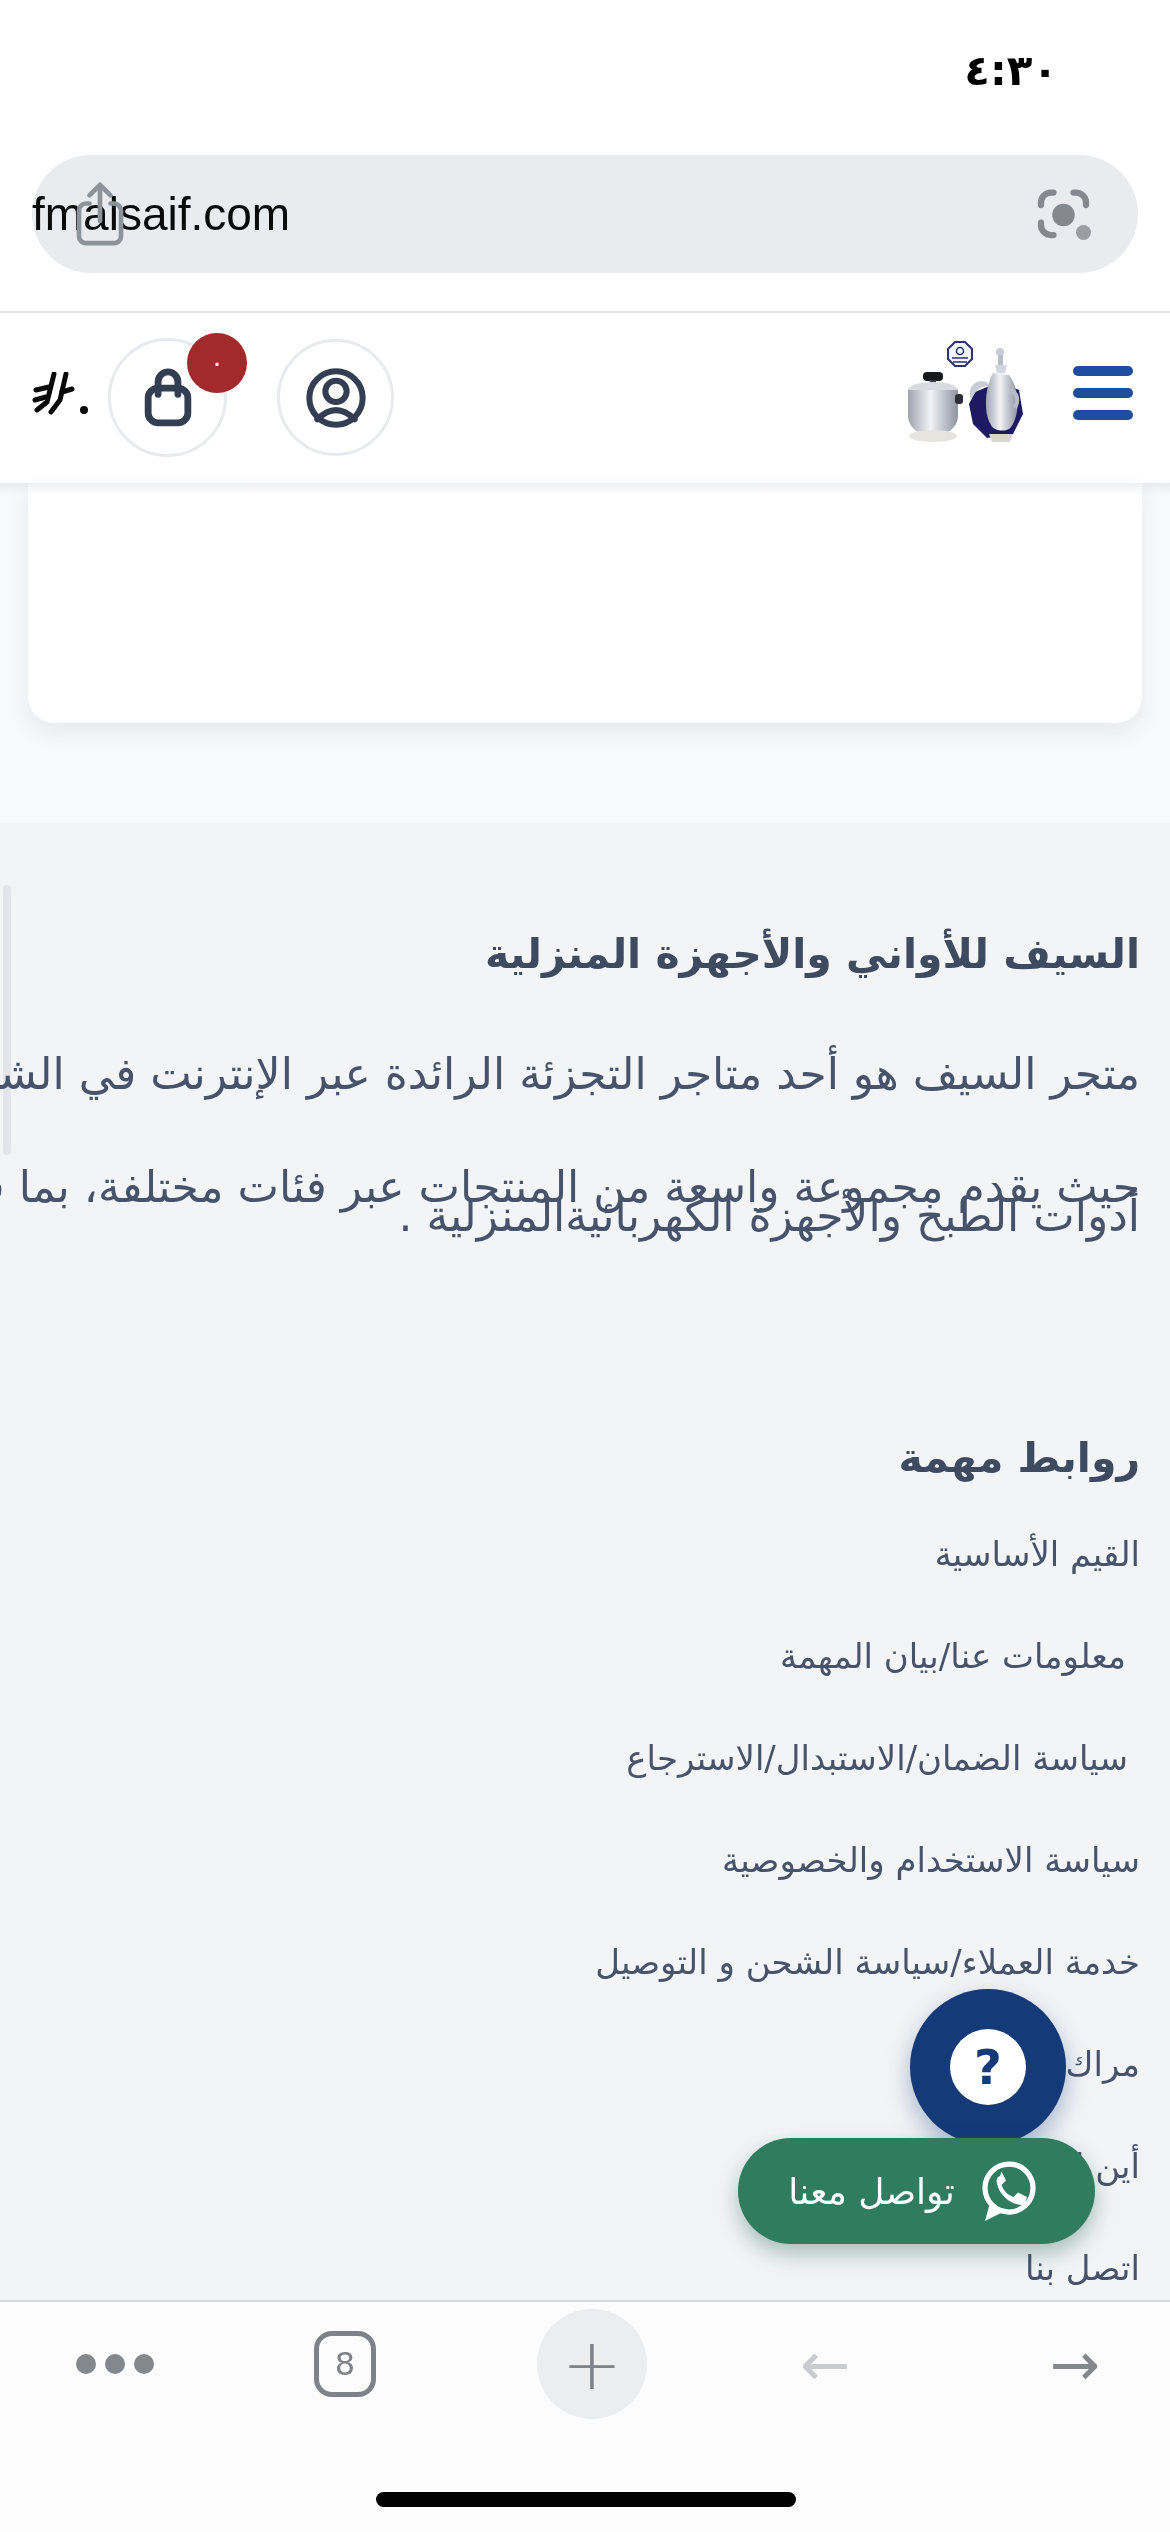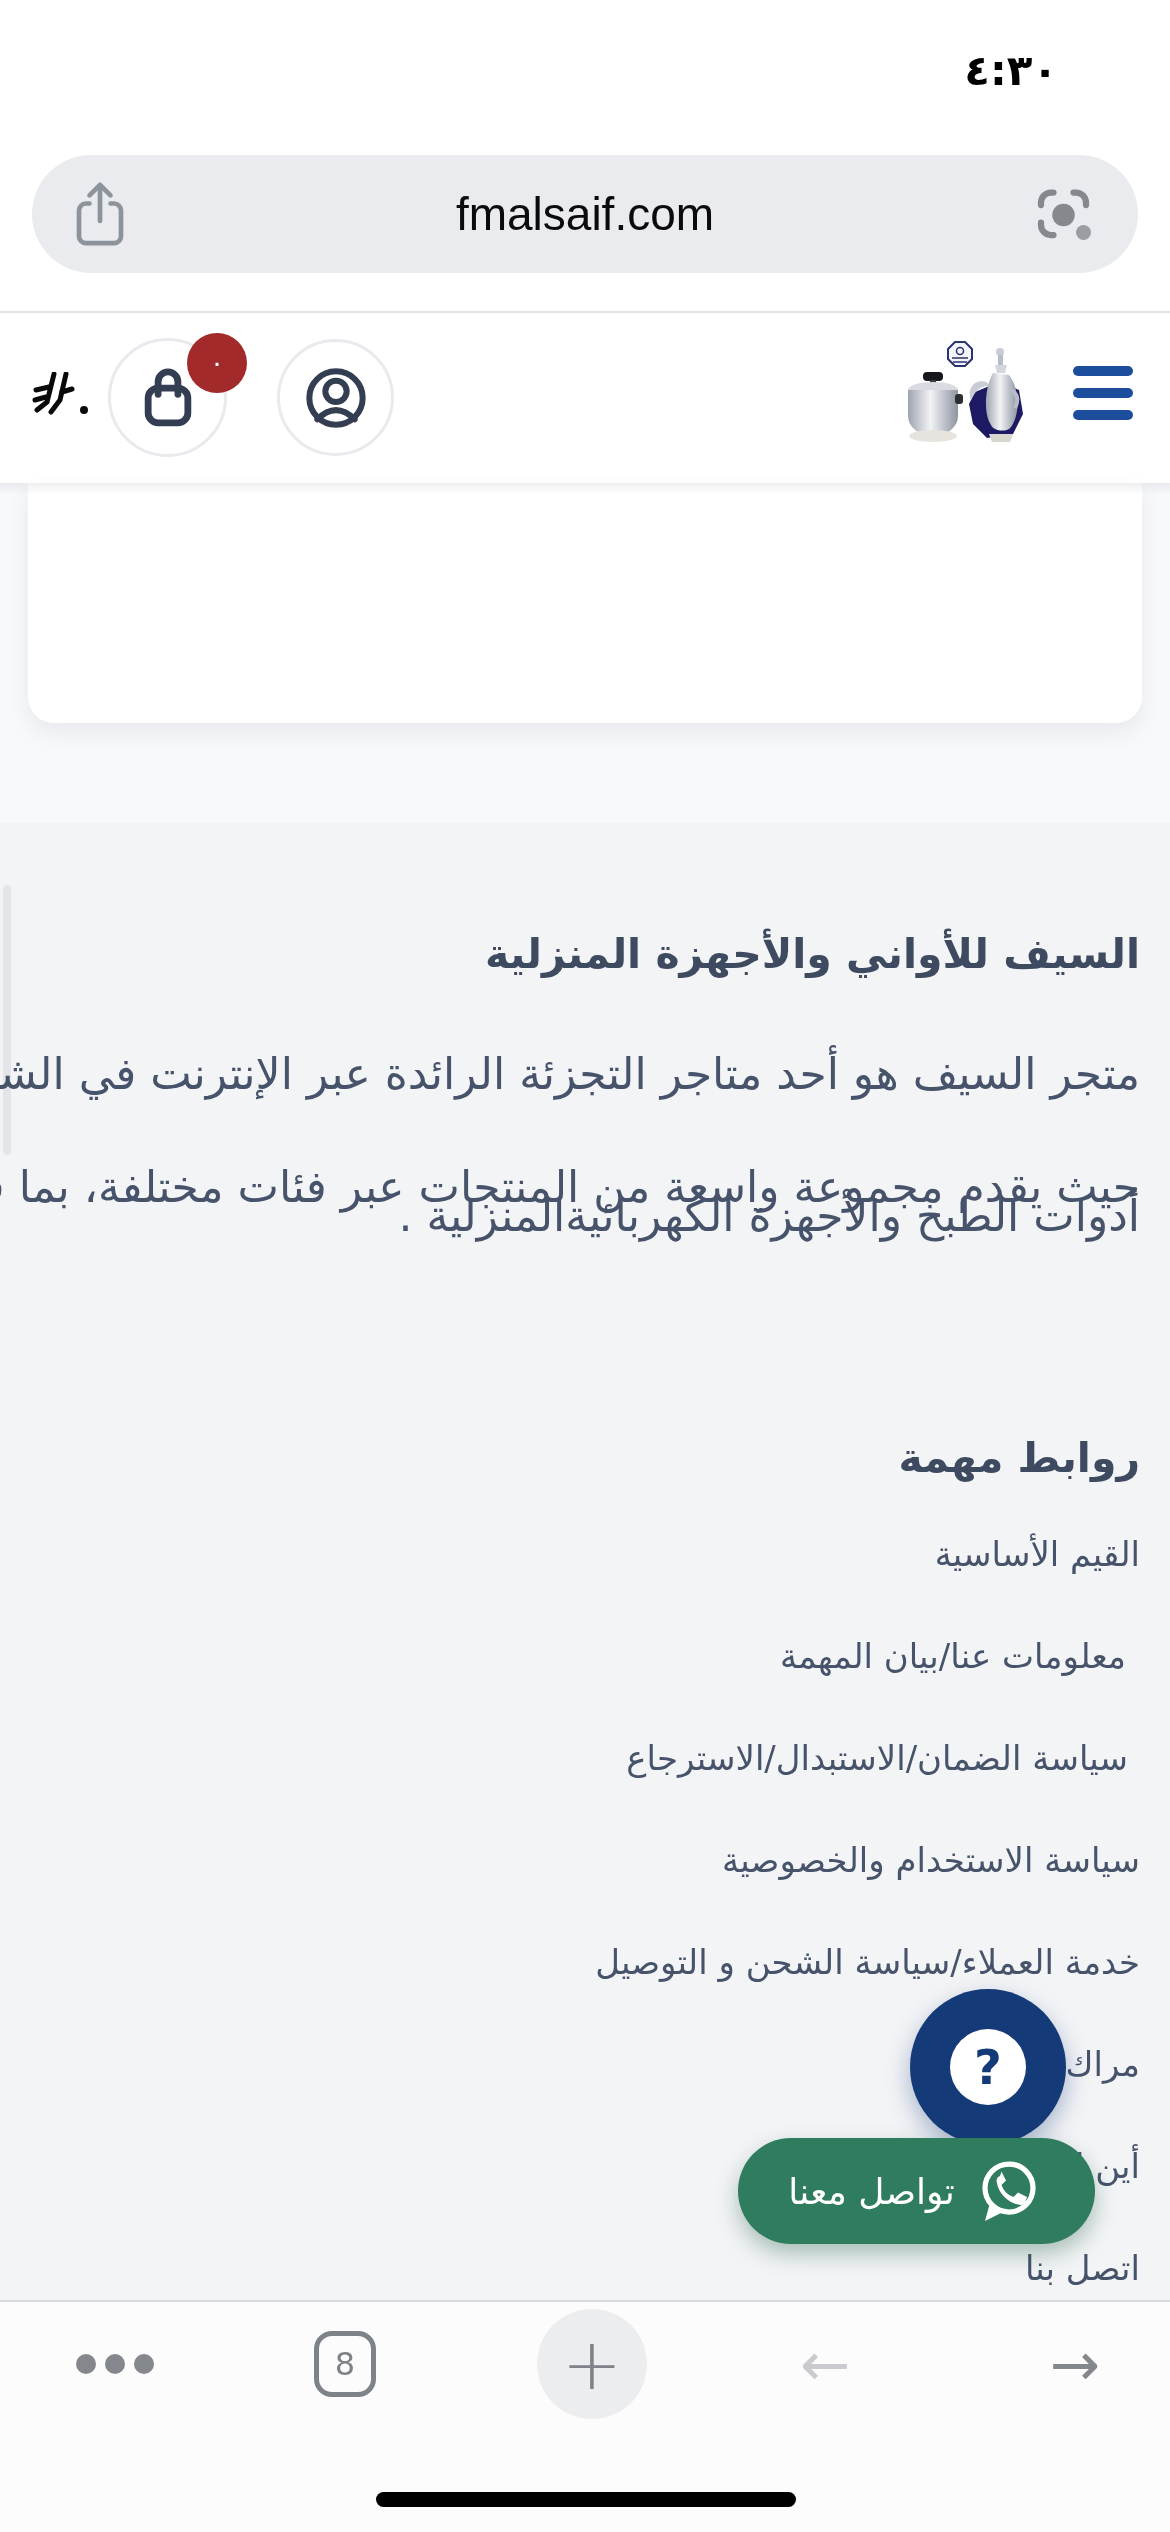--- a/index.html
+++ b/index.html
@@ -7,21 +7,21 @@
     position:relative;width:1170px;height:2532px;margin:0 auto;
     background:#ffffff;overflow:hidden;
     font-family:"DejaVu Sans",sans-serif;
   }
   .abs{position:absolute;}
   
   .time{font-size:42px;font-weight:700;color:#000;text-align:center;}
   
   .urlbar{
     background:#e9ebee;border-radius:59px;
-    display:flex;align-items:center;justify-content:center;
+    display:flex;align-items:center;justify-content:flex-start;
   }
   .urltext{font-family:"Liberation Sans","DejaVu Sans",sans-serif;font-size:46px;color:#0b0b0c;}
   
   .hairline{background:#e3e4e7;height:2px;}
   .iconcircle{
     border:3px solid #e8eaee;border-radius:50%;background:#fff;
     display:flex;align-items:center;justify-content:center;box-sizing:border-box;
   }
   .badge{
     background:#a32a2a;border-radius:50%;color:#fff;

